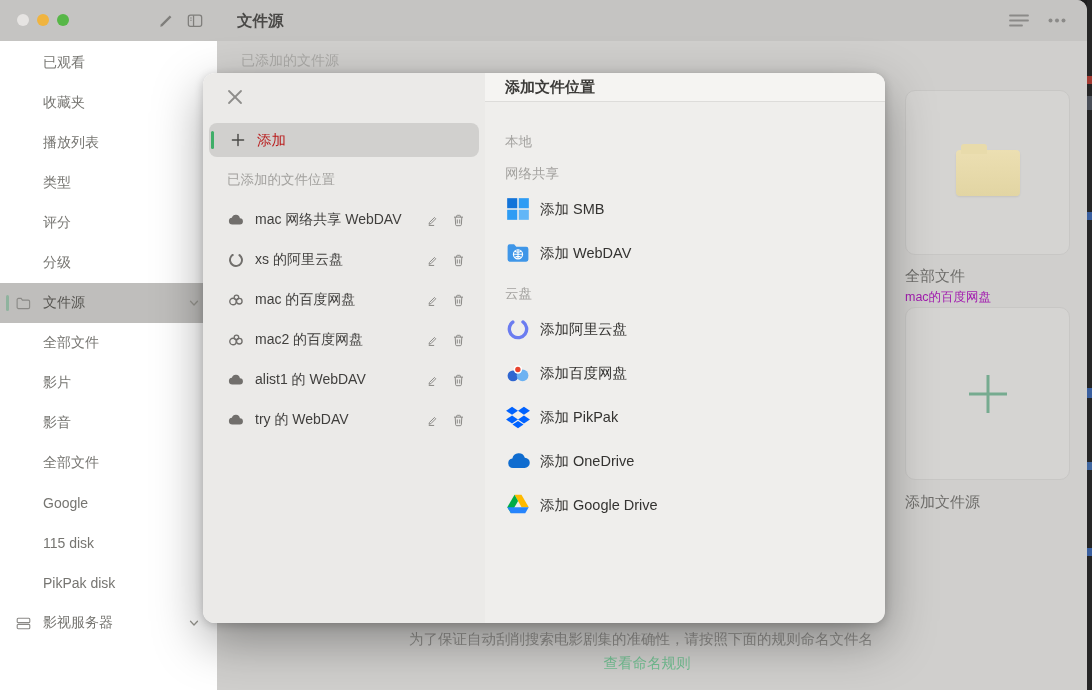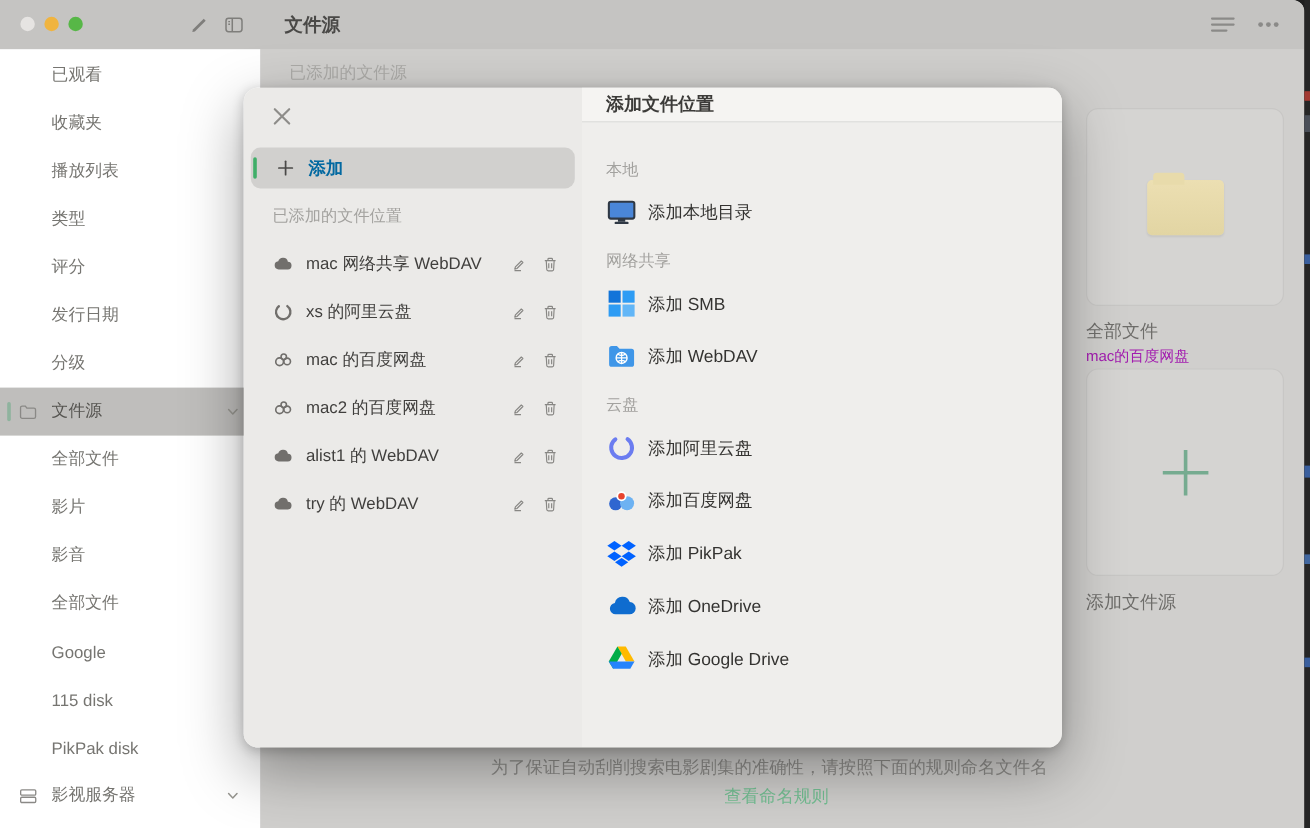--- a/index.html
+++ b/index.html
@@ -52,21 +52,21 @@
         font-size:14.5px;color:#74bf93;cursor:pointer;}
   
   .modal{position:absolute;left:203px;top:73px;width:682px;height:550px;border-radius:12px;
         display:flex;overflow:hidden;box-shadow:0 18px 50px rgba(0,0,0,.35),0 2px 10px rgba(0,0,0,.2);}
   .modal-left{width:282px;background:#ebeae8;position:relative;flex:none;}
   .close-btn{position:absolute;left:22px;top:14px;width:20px;height:20px;color:#8e8d8a;cursor:pointer;}
   .add-row{position:absolute;left:6px;right:6px;top:50px;height:34px;background:#d1d0ce;
         border-radius:8px;display:flex;align-items:center;cursor:pointer;}
   .add-bar{width:3px;height:18px;background:#3fae68;border-radius:2px;margin-left:2px;flex:none;}
   .add-plus{width:16px;height:16px;margin-left:16px;color:#4a4947;flex:none;}
-  .add-label{margin-left:11px;font-size:14.5px;color:#0369a1;font-weight:bold;}
+  .add-label{margin-left:11px;font-size:14.5px;color:#b91c1c;}
   .ml-section{position:absolute;left:24px;top:95px;height:24px;display:flex;align-items:center;
         font-size:13.5px;color:#a3a29f;}
   .source-list{position:absolute;left:0;right:0;top:127px;}
   .source-row{height:40px;position:relative;display:flex;align-items:center;padding-left:24px;box-sizing:border-box;}
   .source-icon{width:18px;height:18px;color:#716f6c;flex:none;}
   .source-name{margin-left:10px;font-size:14px;color:#403f3d;white-space:nowrap;}
   .row-actions{position:absolute;right:19px;top:0;height:40px;display:flex;align-items:center;gap:11px;}
   .action-btn{width:15px;height:15px;color:#888784;cursor:pointer;}
   .modal-right{flex:1;background:#efeeec;position:relative;}
   .mr-header{height:29px;background:#f5f4f2;border-bottom:1px solid #dddcda;display:flex;
@@ -136,23 +136,20 @@
         <div class="side-item">
           <span>播放列表</span>
         </div>
         <div class="side-item">
           <span>类型</span>
         </div>
         <div class="side-item">
           <span>评分</span>
         </div>
         <div class="side-item">
-          <span>发行日期</span>
-        </div>
-        <div class="side-item">
           <span>分级</span>
         </div>
         <div class="side-item selected">
           <div class="side-icon">
             <svg viewBox="0 0 20 20" width="100%" height="100%">
               <path d="M2.5 5.6A1.6 1.6 0 0 1 4.1 4h3.1l1.5 2h6.9a1.6 1.6 0 0 1 1.6 1.6v6.8a1.6 1.6 0 0 1-1.6 1.6H4.1a1.6 1.6 0 0 1-1.6-1.6z" fill="none" stroke="currentColor" stroke-width="1.3"></path>
             </svg>
           </div>
           <span>文件源</span>
           <div class="side-chevron">
@@ -409,30 +406,20 @@
                 </svg>
               </div>
             </div>
           </div>
         </div>
     </div>
     <div class="modal-right">
       <div class="mr-header">添加文件位置</div>
       <div class="mr-body" id="mr-body">
           <div class="mr-section-label first">本地</div>
-          <div class="option-row">
-            <div class="option-icon">
-              <svg viewBox="0 0 24 24" width="100%" height="100%">
-                <rect x="2.2" y="3.8" width="19.6" height="13" rx="1.6" fill="#4a86d8" stroke="#2f3844" stroke-width="1.6"></rect>
-                <rect x="9.2" y="16.8" width="5.6" height="2.4" fill="#2f3844"></rect>
-                <rect x="6.6" y="19.2" width="10.8" height="1.8" rx="0.9" fill="#2f3844"></rect>
-              </svg>
-            </div>
-            <span class="option-label">添加本地目录</span>
-          </div>
           <div class="mr-section-label">网络共享</div>
           <div class="option-row">
             <div class="option-icon">
               <svg viewBox="0 0 24 24" width="100%" height="100%">
                 <rect x="2" y="2" width="9.3" height="9.3" fill="#1274d9"></rect>
                 <rect x="12.7" y="2" width="9.3" height="9.3" fill="#2e9cf4"></rect>
                 <rect x="2" y="12.7" width="9.3" height="9.3" fill="#2e9cf4"></rect>
                 <rect x="12.7" y="12.7" width="9.3" height="9.3" fill="#62b6f7"></rect>
               </svg>
             </div>

